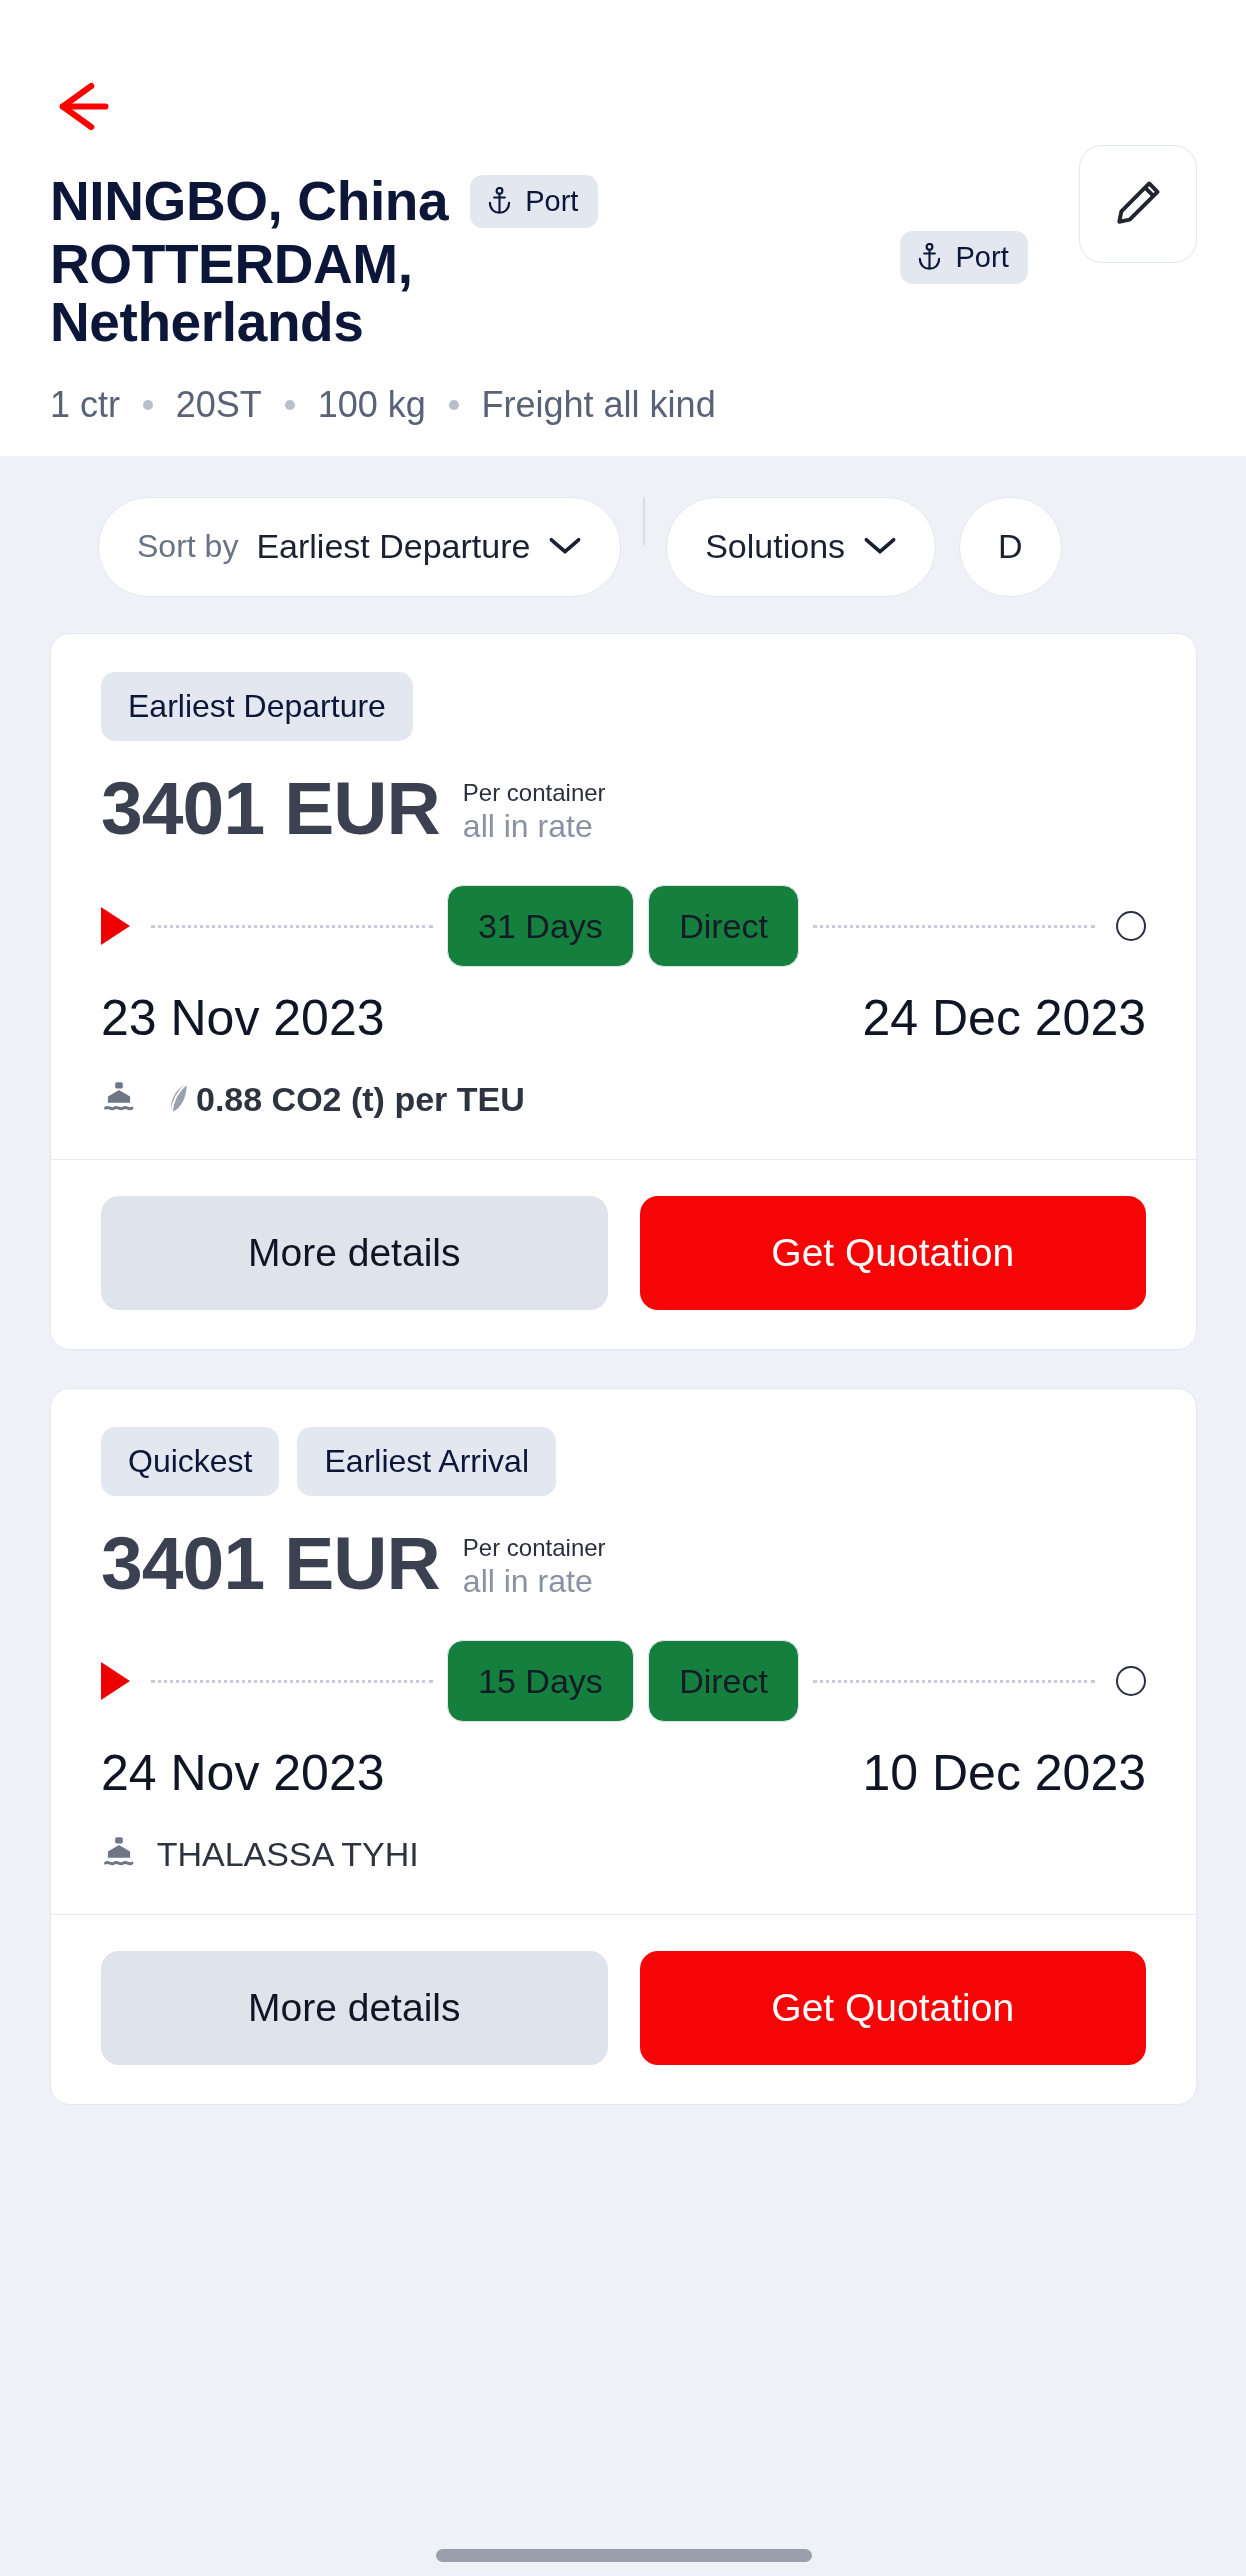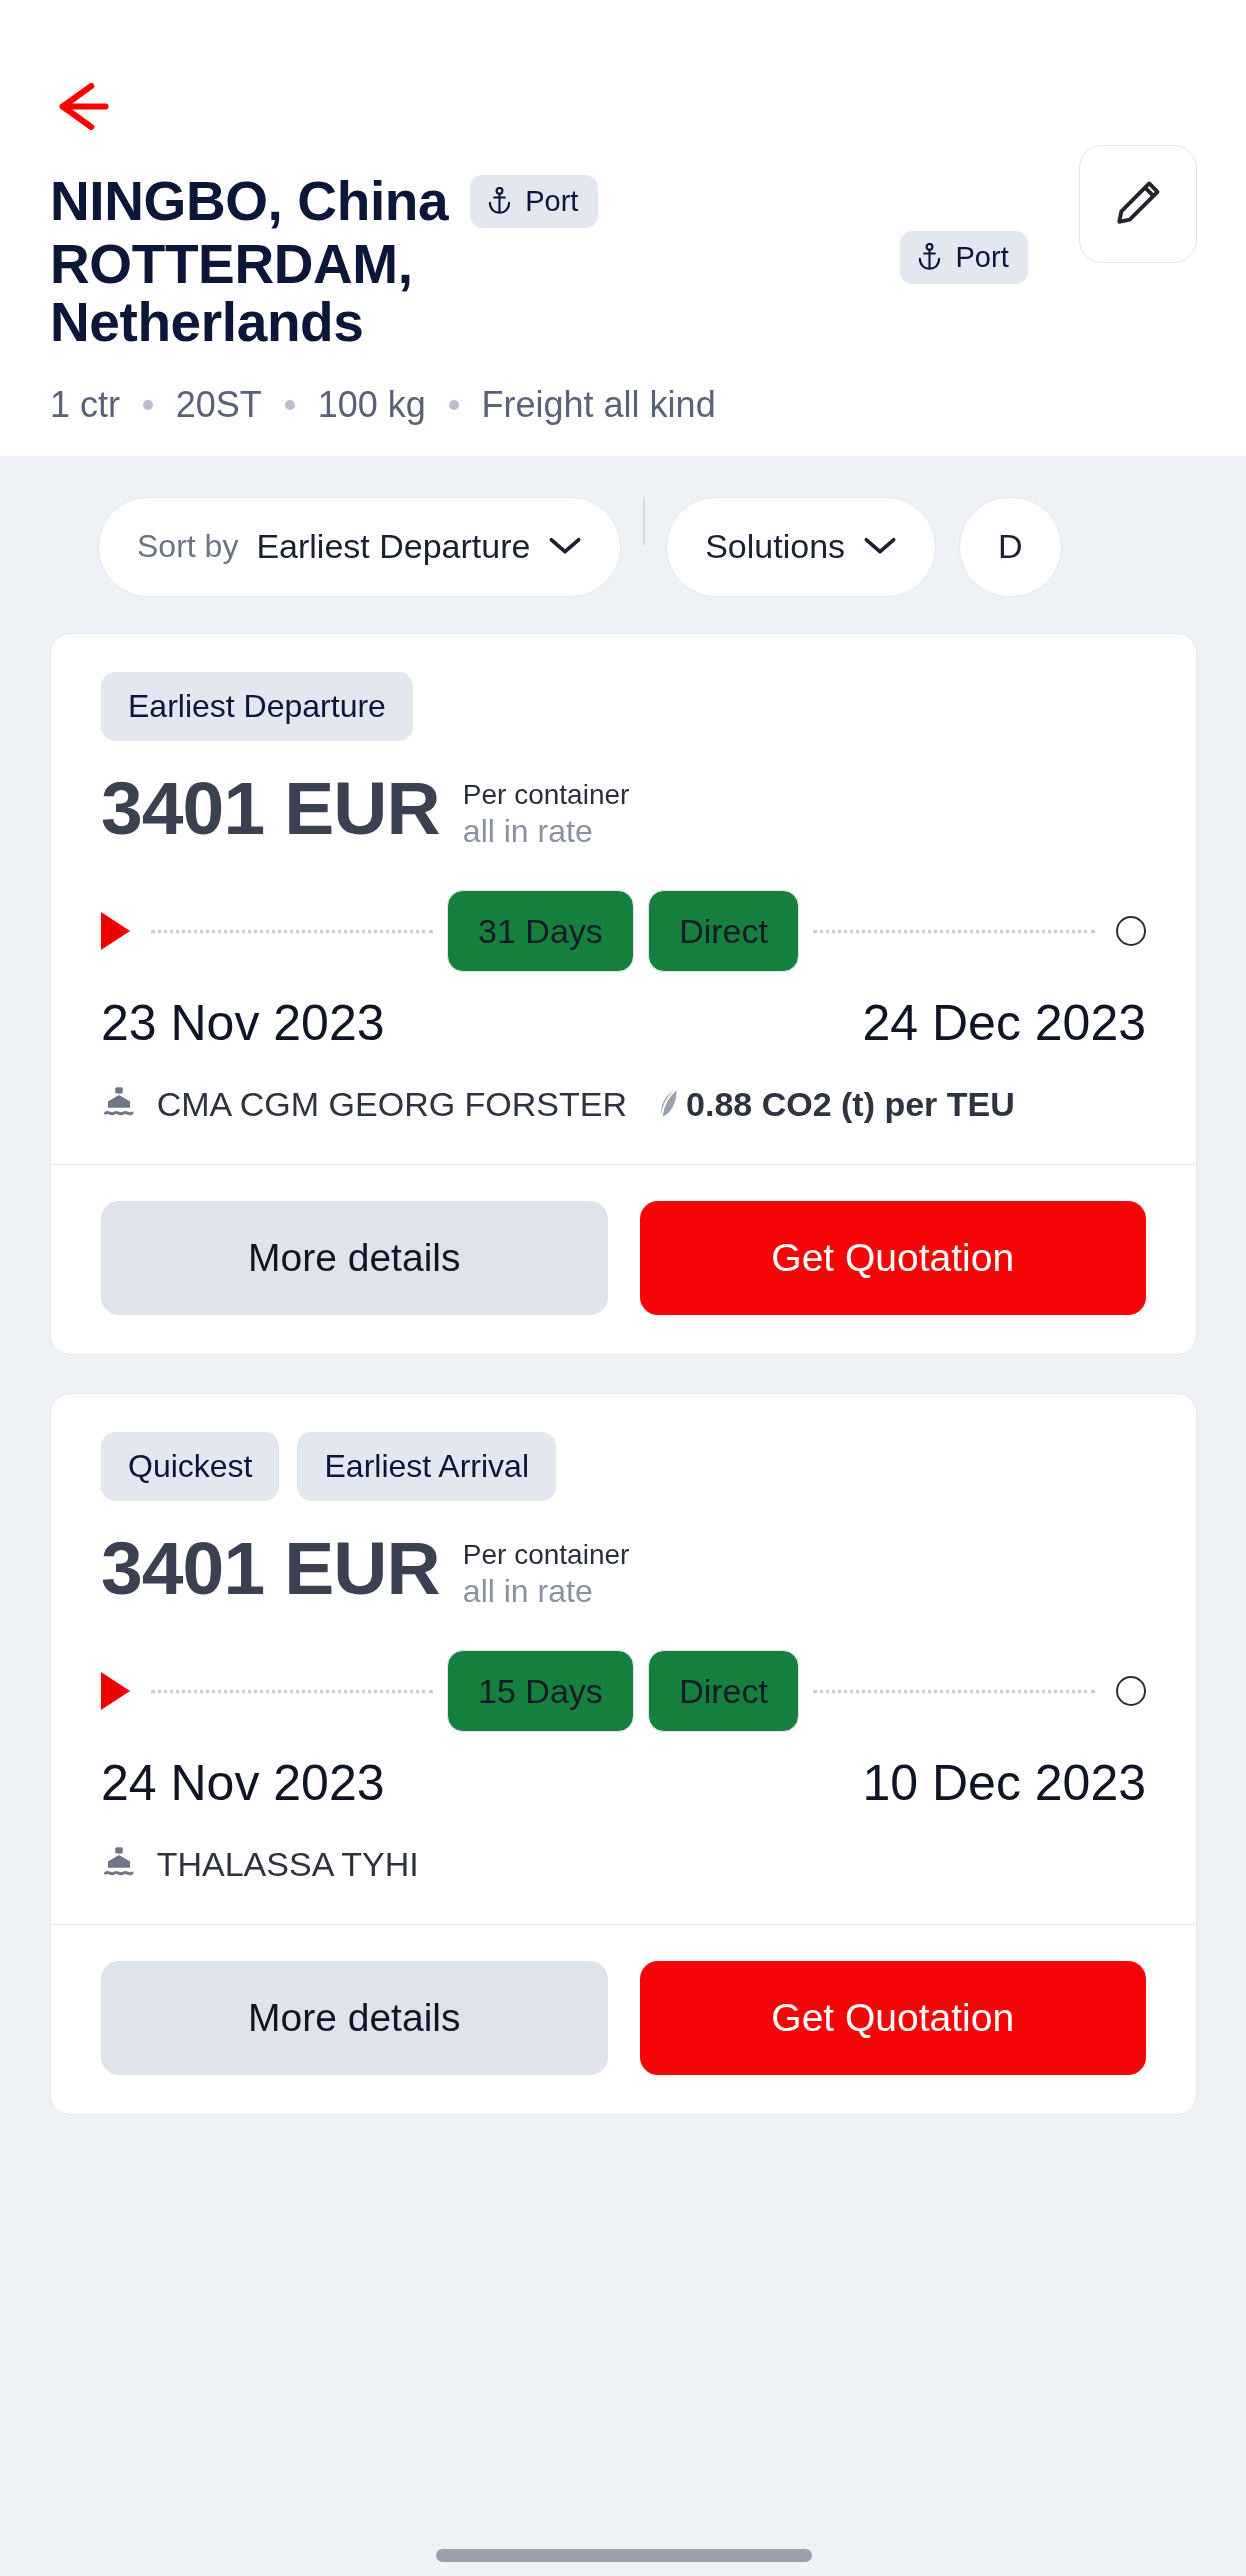--- a/index.html
+++ b/index.html
@@ -192,21 +192,21 @@
   .price {
     font-size: 75px;
     font-weight: 700;
     color: #3b4150;
     line-height: 1;
     letter-spacing: -0.9px;
     white-space: nowrap;
   }
   .price-side { padding-top: 7.2px; }
   .price-sub1 {
-    font-size: 28px;
+    font-size: 24px;
     color: #2a2f3d;
     line-height: 1.22;
     white-space: nowrap;
   }
   .price-sub2 {
     font-size: 32px;
     color: #8a91a1;
     line-height: 1.22;
     white-space: nowrap;
   }
@@ -454,21 +454,20 @@
         </div>
 
         <div class="vessel-row">
           <span>
             <svg width="36" height="38" viewBox="0 0 22 24" fill="none">
               <rect x="8.6" y="2" width="4.8" height="4" rx="1" fill="#6f7786"></rect>
               <path d="M4 11 L11 7 L18 11 L18 15 L4 15 Z" fill="#6f7786"></path>
               <path d="M2.5 18.4 C4.3 17 6.1 19.8 8 18.4 C9.9 17 11.7 19.8 13.6 18.4 C15.5 17 17.3 19.8 19.2 18.4" stroke="#6f7786" stroke-width="1.9" stroke-linecap="round" fill="none"></path>
             </svg>
           </span>
-          <span class="vessel-name">CMA CGM GEORG FORSTER</span>
           <span class="leaf-icon">
             <svg width="36" height="38" viewBox="0 0 22 24" fill="none">
               <path d="M16.5 3 C16.5 12 13 18.5 7 21 C5.5 15 8.5 6.5 16.5 3 Z" fill="#9aa1ae"></path>
               <path d="M16.5 3 C10.5 8 7.5 14.5 7 21" stroke="#ffffff" stroke-width="1.2"></path>
             </svg>
           </span>
           <span class="co2-text">0.88 CO2 (t) per TEU</span>
         </div>
       </div>
 

